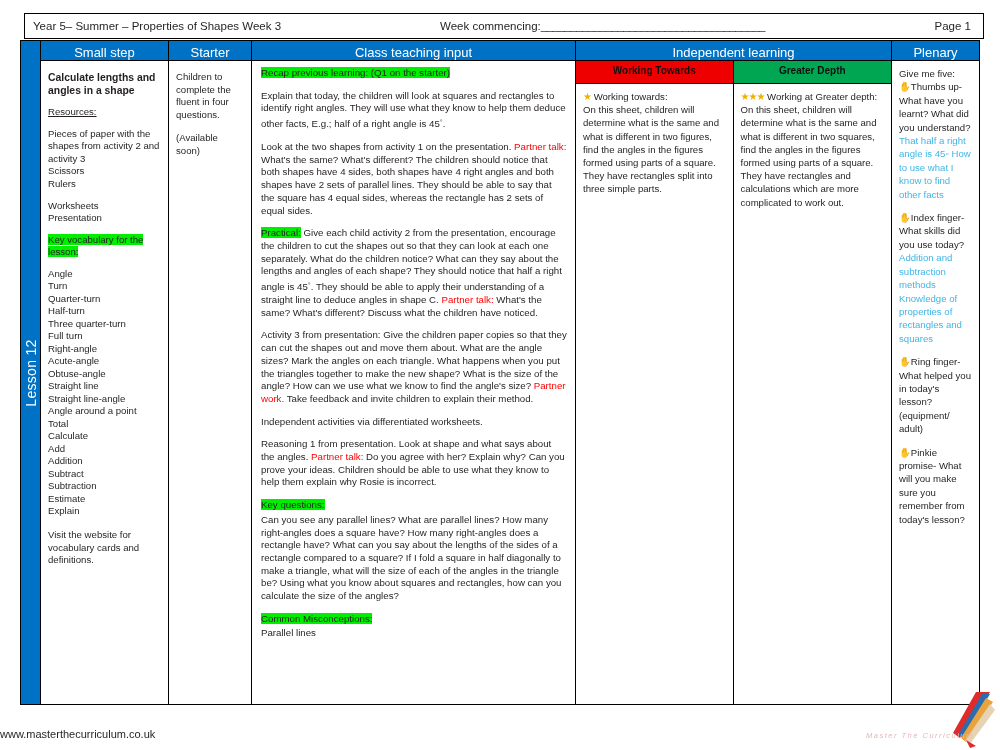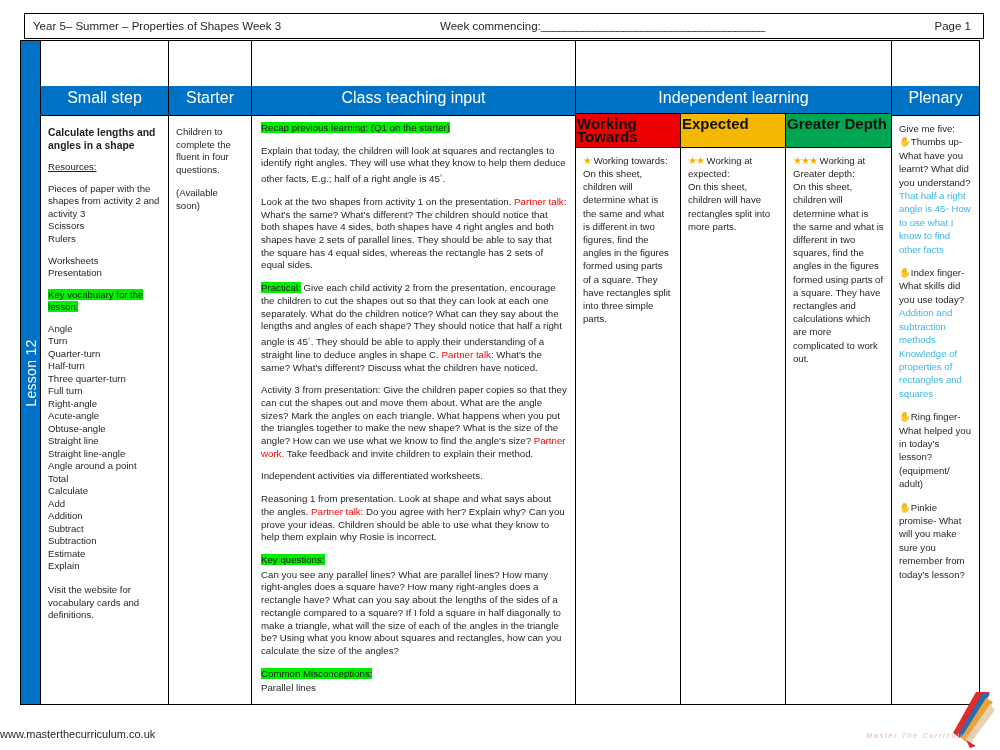--- a/index.html
+++ b/index.html
@@ -98,26 +98,25 @@
   .col-teaching   { flex: 0 0 324px; }
   .col-indep      { flex: 0 0 316px; border-right: 1.6px solid #000; }
   .col-plenary    { flex: 1 1 auto; }
 
   
   .chead {
     background: #0072c6;
     color: #ffffff;
     border-bottom: 1.6px solid #000;
     text-align: center;
-    font-size: 16px;
+    font-size: 13px;
     padding: 4px 2px 5px 2px;
-    height: 30px;
+    height: 20px;
     box-sizing: border-box;
     line-height: 16px;
-    margin-top: 45px;
   }
 
   .cbody {
     flex: 1 1 auto;
     padding: 10px 7px 4px 7px;
     font-size: 9.6px;
     line-height: 12.6px;
     overflow: hidden;
   }
 
@@ -169,25 +168,25 @@
   .sub {
     flex: 1 1 33.33%;
     box-sizing: border-box;
     border-right: 1.6px solid #000;
     display: flex;
     flex-direction: column;
   }
   .sub:last-child { border-right: none; }
   .sub-head {
     border-bottom: 1.6px solid #000;
-    text-align: left;
-    font-size: 15px;
+    text-align: center;
+    font-size: 10px;
     font-weight: bold;
     padding: 3px 1px;
-    height: 34px;
+    height: 23px;
     box-sizing: border-box;
     line-height: 13px;
     color: #111;
   }
   .sub-head.wt { background: #ee0000; }
   .sub-head.ex { background: #f5b800; }
   .sub-head.gd { background: #00a651; }
   .sub-body {
     flex: 1 1 auto;
     padding: 6px 7px;
@@ -333,28 +332,20 @@
 
           <div class="sub">
             <div class="sub-head wt">Working Towards</div>
             <div class="sub-body">
               <span class="stars">★</span>
               <span>Working towards:</span><br>
               <span>On this sheet, children will determine what is the same and what is different in two figures, find the angles in the figures formed using parts of a square. They have rectangles split into three simple parts.</span>
             </div>
           </div>
 
-          <div class="sub">
-            <div class="sub-head ex">Expected</div>
-            <div class="sub-body">
-              <span class="stars">★★</span>
-              <span>Working at expected:</span><br>
-              <span>On this sheet, children will have rectangles split into more parts.</span>
-            </div>
-          </div>
 
           <div class="sub">
             <div class="sub-head gd">Greater Depth</div>
             <div class="sub-body">
               <span class="stars">★★★</span>
               <span>Working at Greater depth:</span><br>
               <span>On this sheet, children will determine what is the same and what is different in two squares, find the angles in the figures formed using parts of a square. They have rectangles and calculations which are more complicated to work out.</span>
             </div>
           </div>
 

